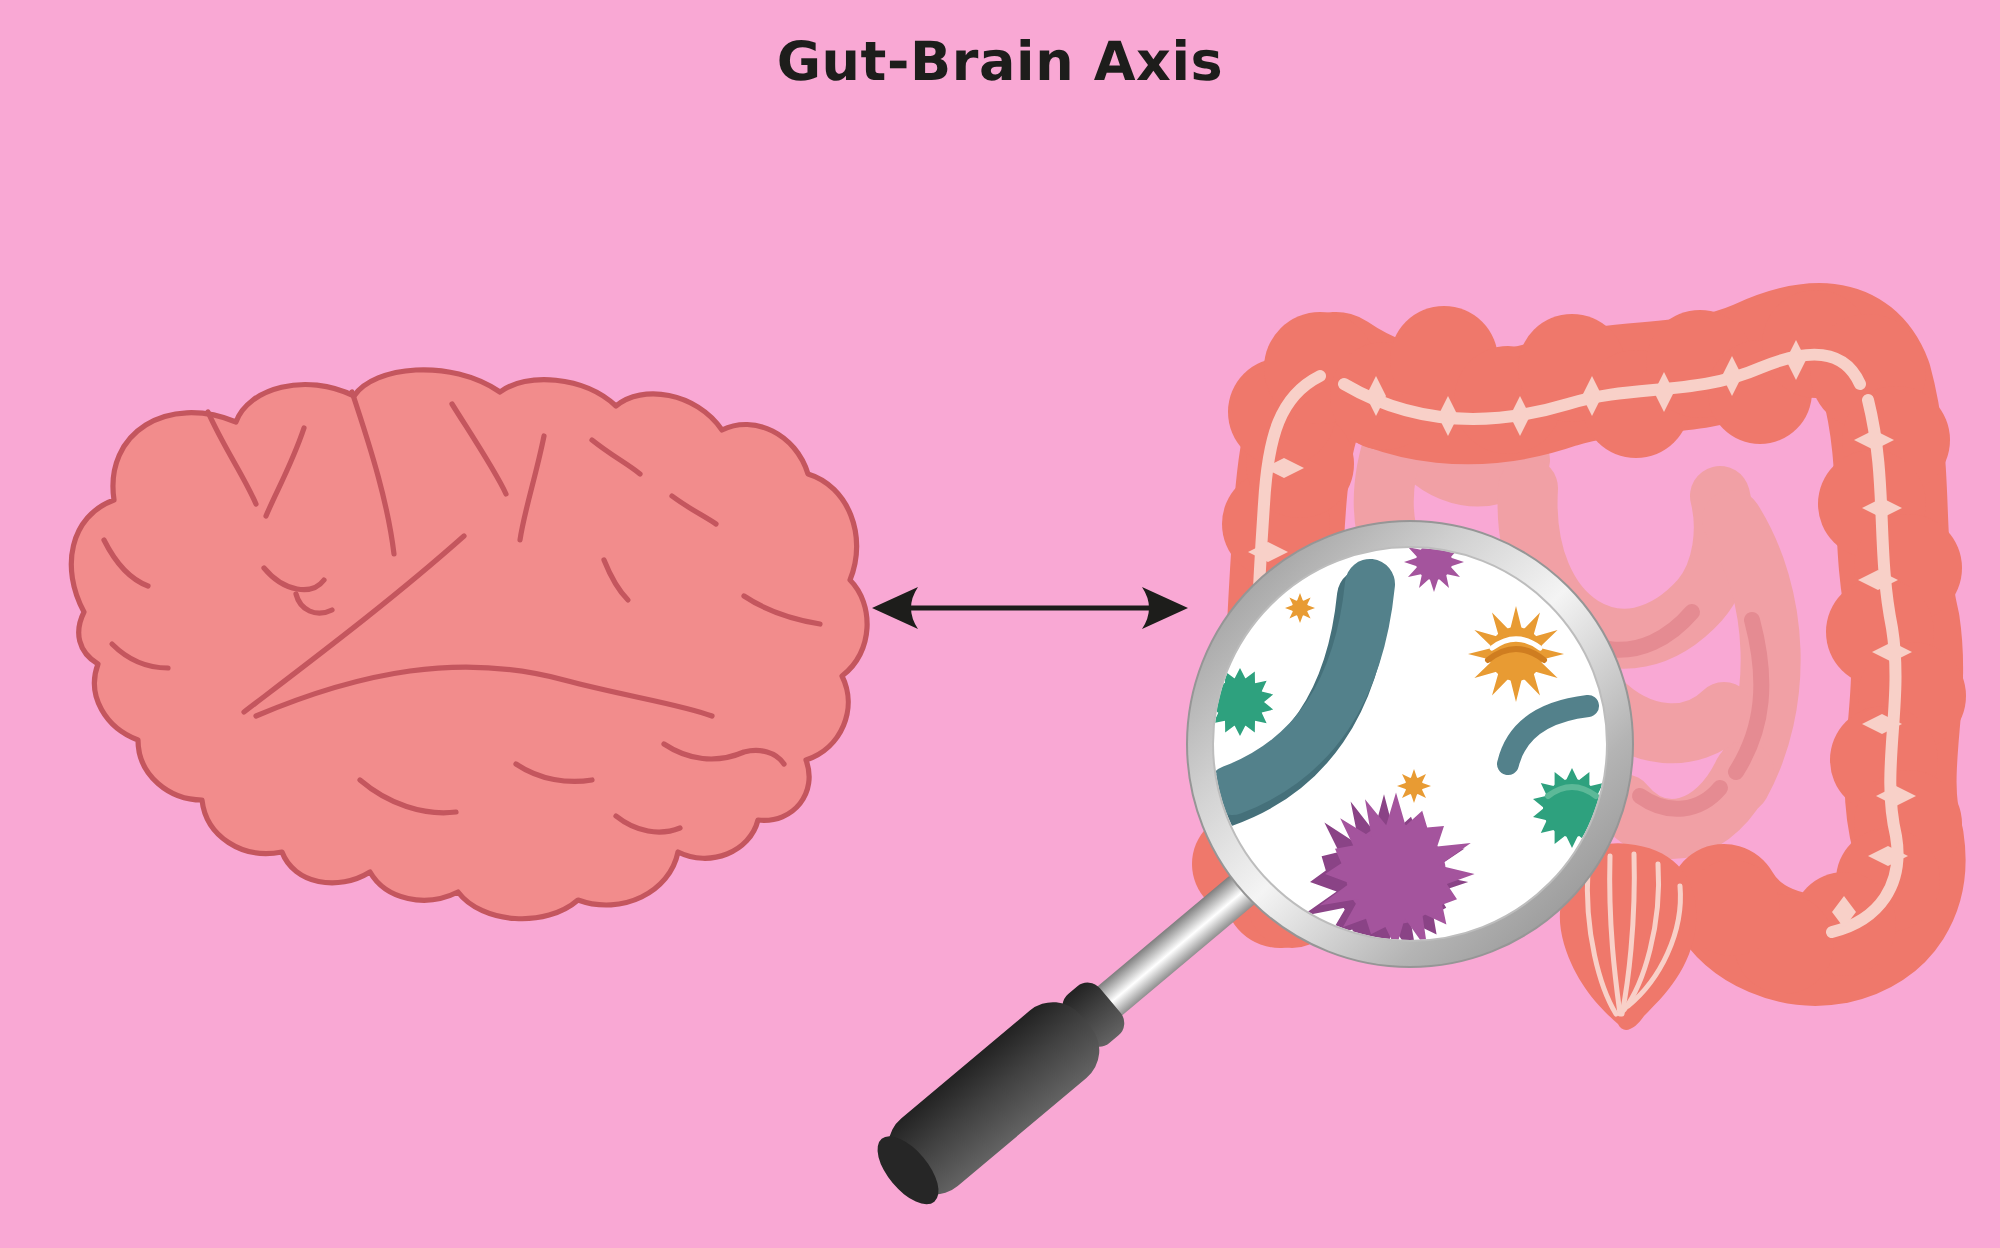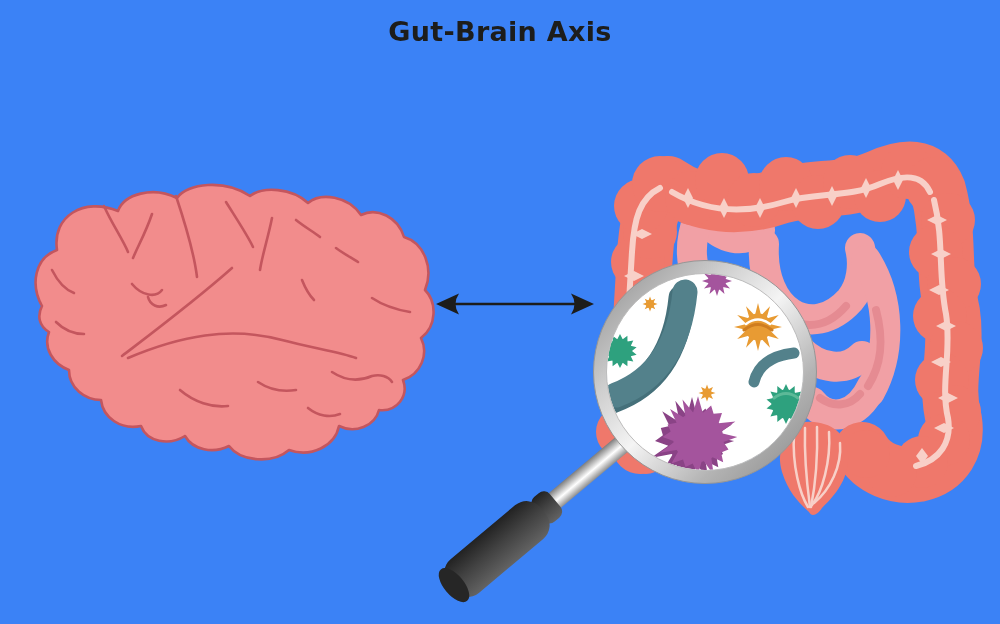--- a/index.html
+++ b/index.html
@@ -1,16 +1,16 @@
 <!DOCTYPE html>
 <html><head>
 <meta charset="utf-8">
 <style>
   html,body{margin:0;padding:0;background:#ffffff;}
-  .canvas{position:relative;width:1000px;height:624px;background:#3b82f6;overflow:hidden;
+  .canvas{position:relative;width:1000px;height:624px;background:#f9a8d4;overflow:hidden;
           font-family:"DejaVu Sans","Liberation Sans",sans-serif;}
   .title{position:absolute;top:16px;left:0;width:100%;text-align:center;
          font-size:27px;font-weight:700;color:#1d1d1b;letter-spacing:.3px;}
   svg{position:absolute;left:0;top:0;}
 </style>
 </head>
 <body>
 
 <div class="canvas">
 

